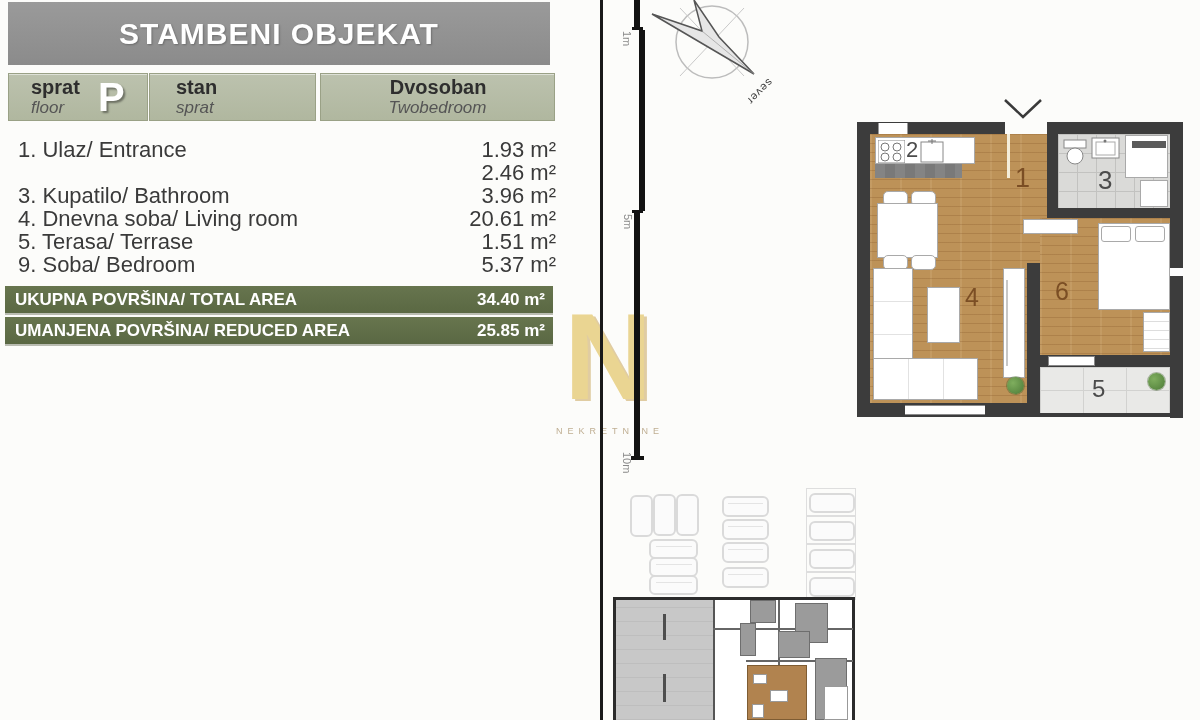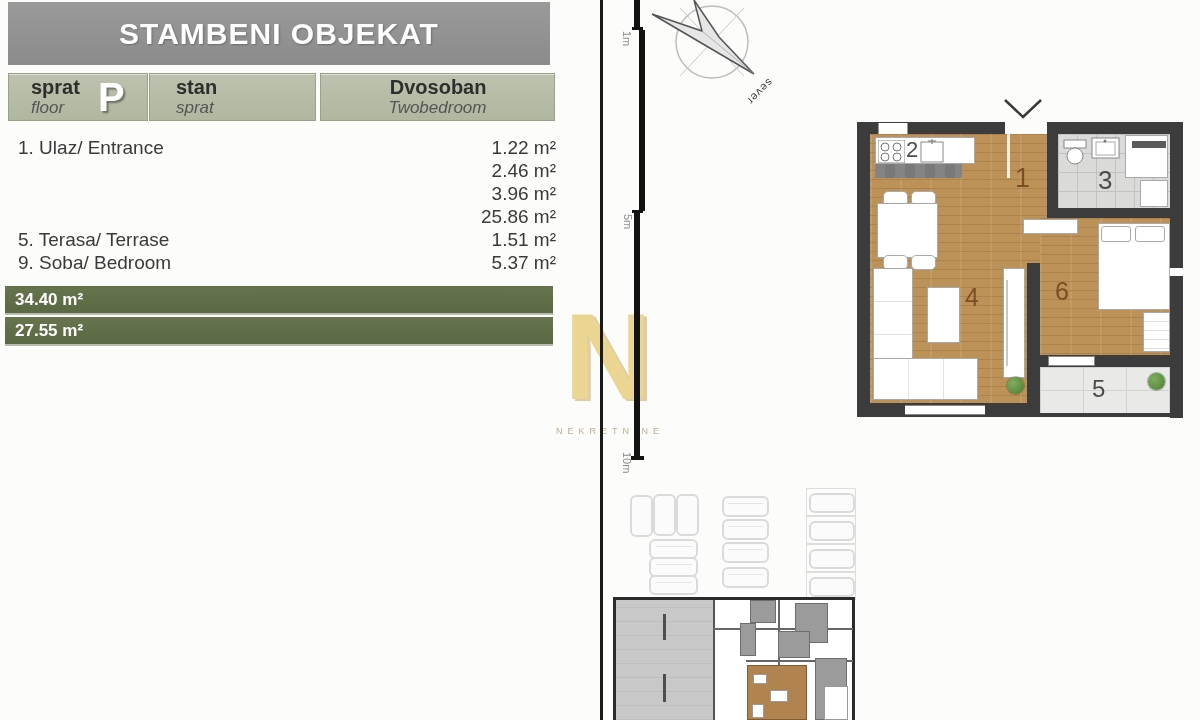--- a/index.html
+++ b/index.html
@@ -11,21 +11,21 @@
   .hdr{left:8px;top:2px;width:542px;height:63px;background:linear-gradient(#9a9a9a,#8b8b8b);
        color:#fff;font-size:30px;font-weight:bold;letter-spacing:1px;
        display:flex;align-items:center;justify-content:center;text-shadow:1px 1px 2px rgba(0,0,0,.25);}
   .cell{top:73px;height:46px;background:linear-gradient(#bcc2ae,#b0b79f);
         border:1px solid #9aa186;box-shadow:inset 0 1px 0 rgba(255,255,255,.5);
         display:flex;align-items:center;}
   .cell .sr{font-size:20px;font-weight:bold;color:#2e2e2e;line-height:21px;}
   .cell .en{font-size:17px;font-style:italic;color:#555;line-height:19px;}
   .bigP{font-size:40px;font-weight:bold;color:#fff;text-shadow:2px 2px 2px rgba(0,0,0,.4);}
   .rooms{left:12px;top:134px;width:546px;}
-  .row{position:absolute;left:0;width:546px;height:23px;font-size:19px;color:#3a3a3a;}
+  .row{position:absolute;left:0;width:546px;height:23px;font-size:22px;color:#3a3a3a;}
   .row .lbl{position:absolute;left:6px;}
   .row .val{position:absolute;right:2px;text-align:right;}
   .bar{left:5px;width:548px;height:27px;background:linear-gradient(#67754e,#5a6843);
        box-shadow:0 2px 0 rgba(60,70,40,.35);color:#fff;font-weight:bold;font-size:17px;
        display:flex;align-items:center;justify-content:space-between;padding:0 8px 0 10px;box-sizing:border-box;}
 
   
   .wmN{left:548px;top:292px;width:120px;height:130px;font-size:122px;line-height:130px;
        font-weight:bold;color:#ecd globe;color:#ead592;text-align:center;
        text-shadow:3px 2px 0 rgba(201,164,90,.55);}
@@ -96,49 +96,53 @@
 <div class="abs cell" style="left:320px;width:233px;justify-content:center;">
   <div style="text-align:right;">
     <div class="sr">Dvosoban</div>
     <div class="en">Twobedroom</div>
   </div>
 </div>
 
 <div class="abs rooms">
   <div class="row" style="top:3px">
       <span class="lbl">1. Ulaz/ Entrance</span>
-      <span class="val">1.22 m²</span>
+      <span class="val">1.93 m²</span>
     </div>
   <div class="row" style="top:26px">
       <span class="val">2.46 m²</span>
     </div>
   <div class="row" style="top:49px">
+      <span class="lbl">3. Kupatilo/ Bathroom</span>
       <span class="val">3.96 m²</span>
     </div>
   <div class="row" style="top:72px">
-      <span class="val">25.86 m²</span>
+      <span class="lbl">4. Dnevna soba/ Living room</span>
+      <span class="val">20.61 m²</span>
     </div>
   <div class="row" style="top:95px">
       <span class="lbl">5. Terasa/ Terrase</span>
       <span class="val">1.51 m²</span>
     </div>
   <div class="row" style="top:118px">
       <span class="lbl">9. Soba/ Bedroom</span>
       <span class="val">5.37 m²</span>
     </div>
 </div>
 
 <div class="abs wmN">N</div>
 <div class="abs wmT">NEKRETNINE</div>
 
 <div class="abs bar" style="top:286px;">
+  <span>UKUPNA POVRŠINA/ TOTAL AREA</span>
   <span>34.40 m²</span>
 </div>
 <div class="abs bar" style="top:317px;">
-  <span>27.55 m²</span>
+  <span>UMANJENA POVRŠINA/ REDUCED AREA</span>
+  <span>25.85 m²</span>
 </div>
 
 <div class="abs vline"></div>
 <div>
   <div class="abs seg" style="left:634px;top:0;width:6px;height:29px;"></div>
   <div class="abs seg" style="left:632px;top:27px;width:11px;height:3px;"></div>
   <div class="abs seg" style="left:639px;top:30px;width:6px;height:181px;"></div>
   <div class="abs seg" style="left:632px;top:210px;width:11px;height:3px;"></div>
   <div class="abs seg" style="left:634px;top:213px;width:6px;height:243px;"></div>
   <div class="abs seg" style="left:631px;top:456px;width:13px;height:4px;"></div>

